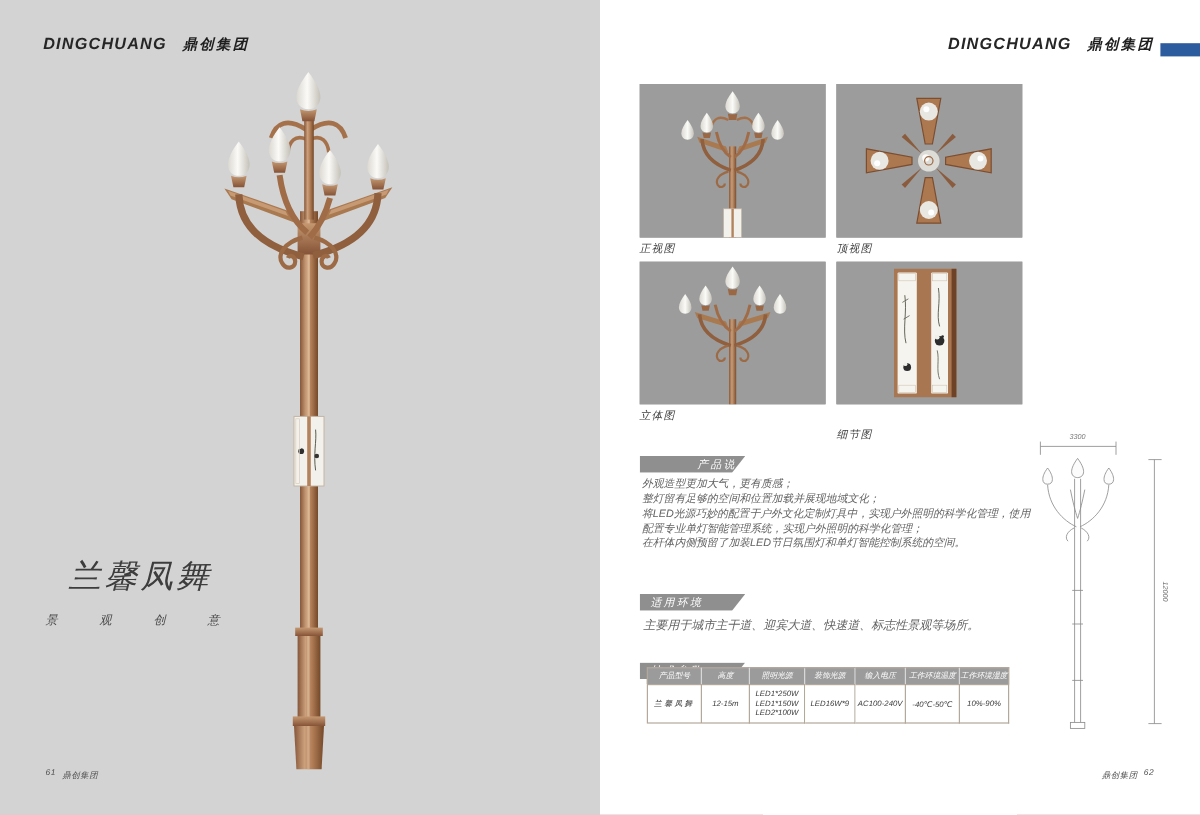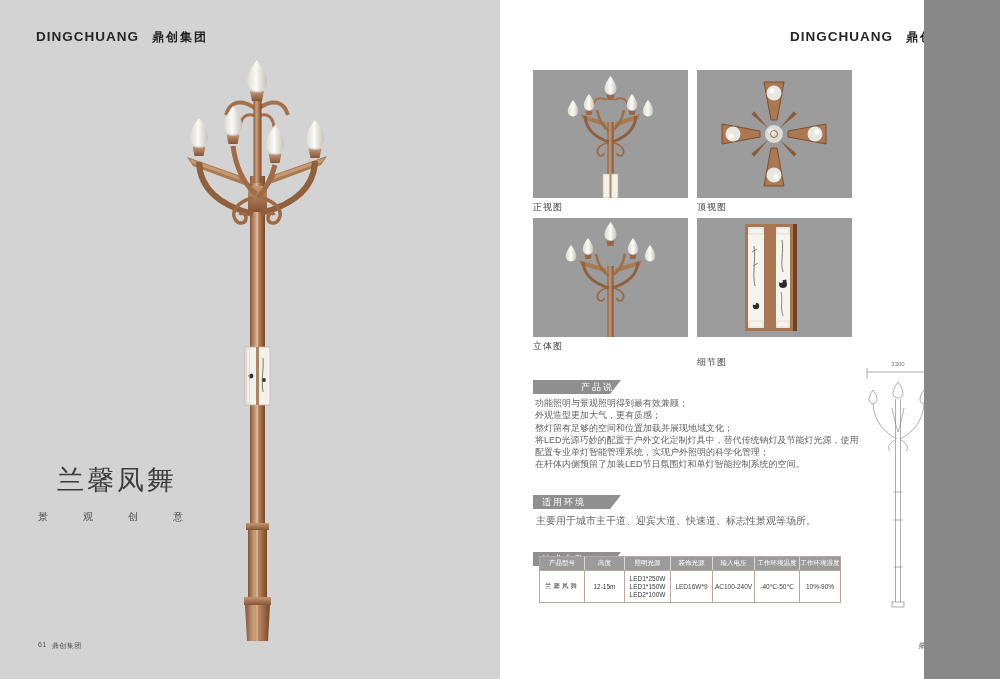--- a/index.html
+++ b/index.html
@@ -1,20 +1,21 @@
 <!DOCTYPE html>
 <html><head>
 <meta charset="utf-8">
 <style>
   * { margin:0; padding:0; box-sizing:border-box; }
   html,body { background:#888; }
   .canvas {
-    position:relative; width:924px; height:679px; overflow:hidden;
+    position:relative; width:1000px; height:679px; overflow:hidden;
     font-family:"Liberation Sans","DejaVu Sans",sans-serif;
     background:#ffffff;
+    font-style:italic;
   }
   
   .page-left { position:absolute; left:0; top:0; width:500px; height:679px; background:#d3d3d3; }
   .hdr { position:absolute; display:flex; align-items:baseline; gap:13px; white-space:nowrap; }
   .hdr-en { font-size:13.5px; font-weight:bold; letter-spacing:1px; color:#262626; }
   .hdr-cn { font-size:12px; font-weight:bold; letter-spacing:2px; color:#1e1e1e; }
   .hdr-left { left:36px; top:29px; }
   .lamp-photo { position:absolute; left:0; top:0; }
   .title-block { position:absolute; left:57px; top:462px; }
   .title-cn { font-size:27px; letter-spacing:3px; color:#3d3d3d; }
@@ -357,24 +358,23 @@
         <line x1="41.5" y1="168" x2="50.5" y2="168"></line>
         <line x1="41.5" y1="215" x2="50.5" y2="215"></line>
         <rect x="40" y="250" width="12" height="5"></rect>
       </g>
       <text x="46" y="14" font-size="6" fill="#777" text-anchor="middle">3300</text>
       <text x="117" y="141" font-size="6" fill="#777" text-anchor="middle" transform="rotate(90 117 141)">12000</text>
     </svg>
 
     <div class="badge badge-desc">产品说明</div>
     <div class="desc-lines">
-      <div>功能照明与景观照明得到最有效兼顾；</div>
       <div>外观造型更加大气，更有质感；</div>
       <div>整灯留有足够的空间和位置加载并展现地域文化；</div>
-      <div>将LED光源巧妙的配置于户外文化定制灯具中，替代传统钠灯及节能灯光源，使用</div>
+      <div>将LED光源巧妙的配置于户外文化定制灯具中，实现户外照明的科学化管理，使用</div>
       <div>配置专业单灯智能管理系统，实现户外照明的科学化管理；</div>
       <div>在杆体内侧预留了加装LED节日氛围灯和单灯智能控制系统的空间。</div>
     </div>
 
     <div class="badge badge-env">适用环境</div>
     <div class="env-text">主要用于城市主干道、迎宾大道、快速道、标志性景观等场所。</div>
 
     <div class="badge badge-spec">技术参数</div>
     <div class="spec-table">
       <div class="tr">

